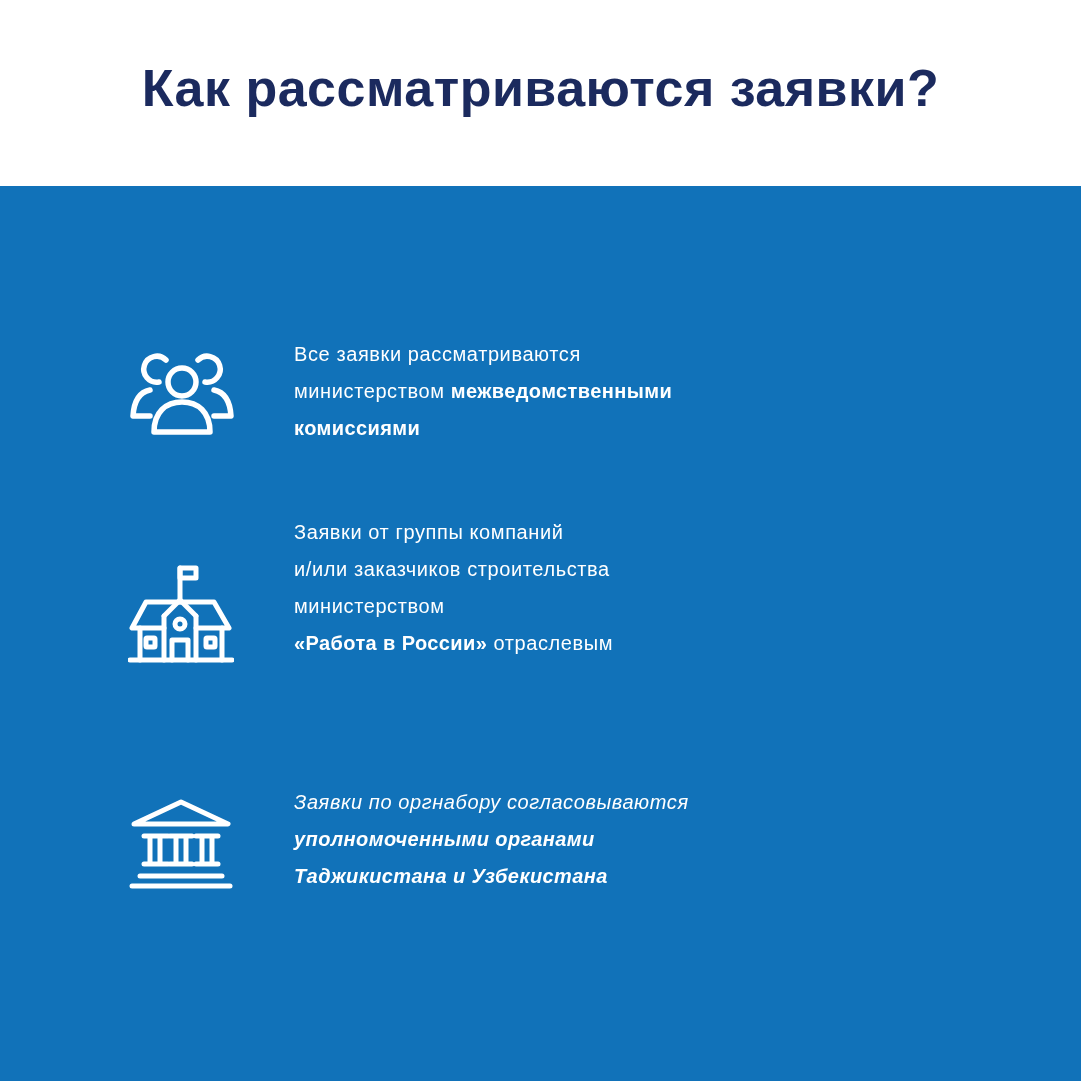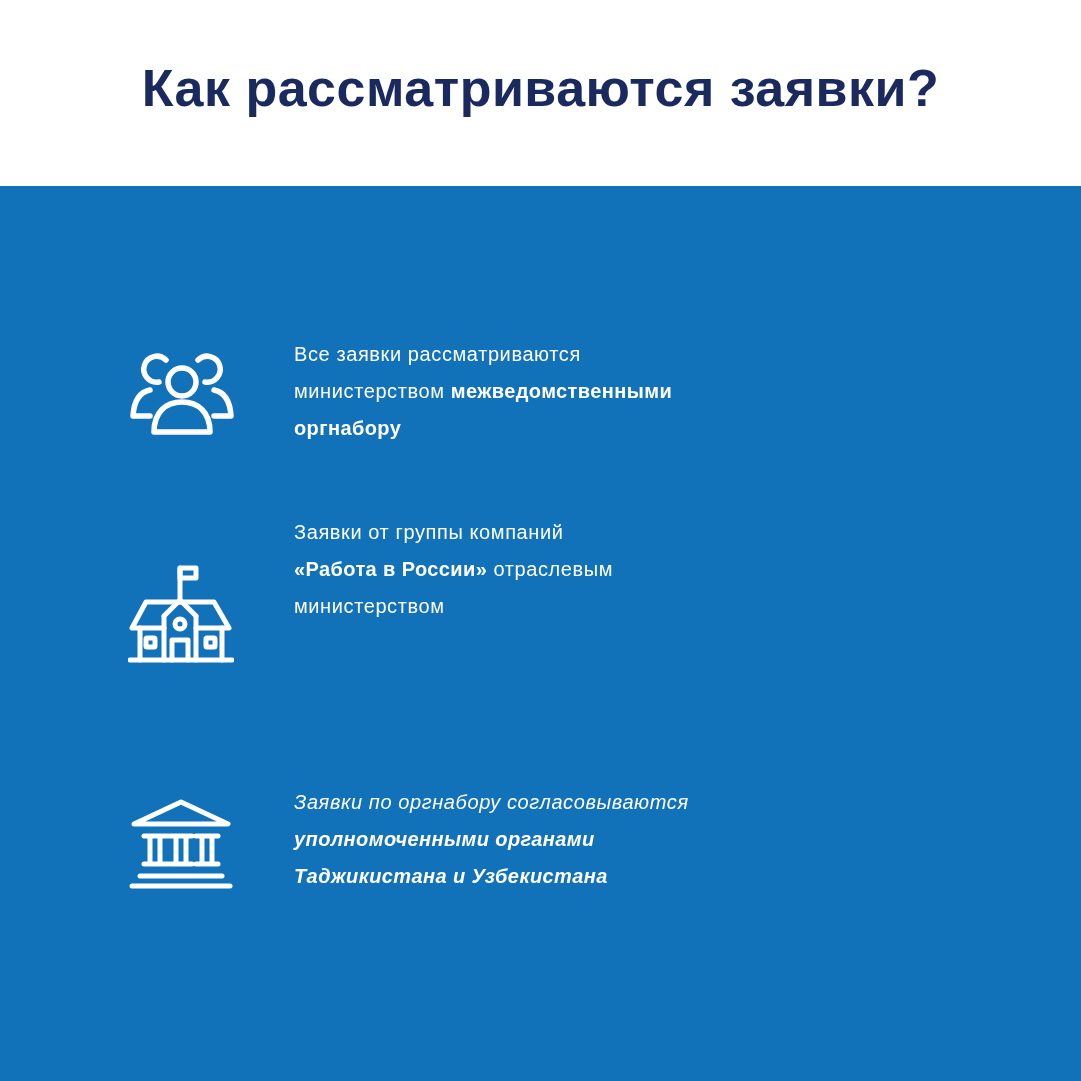--- a/index.html
+++ b/index.html
@@ -65,21 +65,21 @@
         <path d="M86 44 C96 46 102 54 103 70 L86 70"></path>
 
         <circle cx="54" cy="36" r="14"></circle>
 
         <path d="M26 86 C26 66 38 56 54 56 C70 56 82 66 82 86 Z"></path>
       </svg>
     </div>
     <p class="text" style="top:150px;">
       <span class="line"><span>Все заявки рассматриваются</span></span>
       <span class="line"><span>министерством </span><span class="b">межведомственными</span></span>
-      <span class="line"><span class="b">оргнабору</span></span>
+      <span class="line"><span class="b">комиссиями</span></span>
     </p>
   </div>
 
   <div class="item" style="top:0;">
     <div class="icon" style="top:378px; left:128px; width:106px; height:100px;">
       <svg viewBox="0 0 106 100" fill="none" stroke="#ffffff" stroke-width="5" stroke-linecap="round" stroke-linejoin="round">
 
         <path d="M52 36 L52 4"></path>
         <rect x="52" y="4" width="16" height="10"></rect>
 
@@ -100,22 +100,23 @@
         <path d="M44 96 L44 76 L60 76 L60 96"></path>
 
         <rect x="18" y="74" width="9" height="9" rx="1"></rect>
         <rect x="78" y="74" width="9" height="9" rx="1"></rect>
 
         <path d="M2 96 L104 96"></path>
       </svg>
     </div>
     <p class="text" style="top:328px;">
       <span class="line"><span>Заявки от группы компаний</span></span>
+      <span class="line"><span>и/или заказчиков строительства</span></span>
+      <span class="line"><span>министерством</span></span>
       <span class="line"><span class="b">«Работа в России»</span><span> отраслевым</span></span>
-      <span class="line"><span>министерством</span></span>
     </p>
   </div>
 
   <div class="item" style="top:0;">
     <div class="icon" style="top:612px; left:128px; width:106px; height:92px;">
       <svg viewBox="0 0 106 92" fill="none" stroke="#ffffff" stroke-width="5" stroke-linecap="round" stroke-linejoin="round">
 
         <path d="M6 26 L53 4 L100 26 Z"></path>
 
         <path d="M16 38 L40 38"></path>

